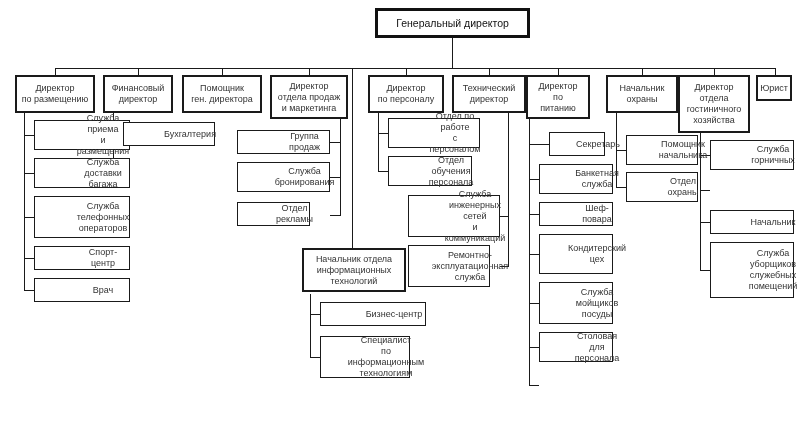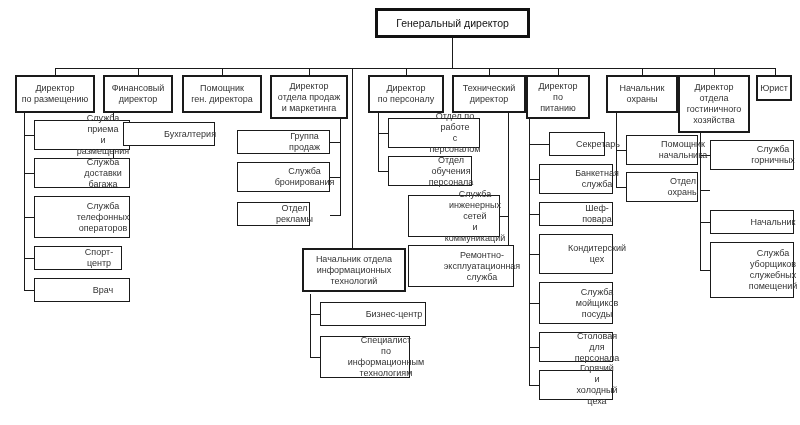--- a/index.html
+++ b/index.html
@@ -118,55 +118,53 @@
 информационных
 технологий</div>
 
   <div class="box b1" style="left:34px;top:120px;width:96px;height:30px">Служба приема
 и размещения</div>
   <div class="box b1" style="left:34px;top:158px;width:96px;height:30px">Служба
 доставки багажа</div>
   <div class="box b1" style="left:34px;top:196px;width:96px;height:42px">Служба
 телефонных
 операторов</div>
-  <div class="box b1" style="left:34px;top:246px;width:88px;height:24px">Спорт-центр</div>
+  <div class="box b1" style="left:34px;top:246px;width:96px;height:24px">Спорт-центр</div>
   <div class="box b1" style="left:34px;top:278px;width:96px;height:24px">Врач</div>
 
   <div class="box b1" style="left:123px;top:122px;width:92px;height:24px">Бухгалтерия</div>
 
   <div class="box b1" style="left:237px;top:130px;width:93px;height:24px">Группа продаж</div>
   <div class="box b1" style="left:237px;top:162px;width:93px;height:30px">Служба
 бронирования</div>
   <div class="box b1" style="left:237px;top:202px;width:73px;height:24px">Отдел рекламы</div>
 
   <div class="box b1" style="left:388px;top:118px;width:92px;height:30px">Отдел по работе
 с персоналом</div>
   <div class="box b1" style="left:388px;top:156px;width:84px;height:30px">Отдел обучения
 персонала</div>
 
   <div class="box b1" style="left:408px;top:195px;width:92px;height:42px">Служба
 инженерных сетей
 и коммуникаций</div>
-  <div class="box b1" style="left:408px;top:245px;width:106px;height:42px">Ремонтно-
+  <div class="box b1" style="left:408px;top:245px;width:82px;height:42px">Ремонтно-
 эксплуатационная
 служба</div>
 
   <div class="box b1" style="left:549px;top:132px;width:56px;height:24px">Секретарь</div>
   <div class="box b1" style="left:539px;top:164px;width:74px;height:30px">Банкетная
 служба</div>
   <div class="box b1" style="left:539px;top:202px;width:74px;height:24px">Шеф-повара</div>
   <div class="box b1" style="left:539px;top:234px;width:74px;height:40px">Кондитерский
 цех</div>
   <div class="box b1" style="left:539px;top:282px;width:74px;height:42px">Служба
 мойщиков
 посуды</div>
   <div class="box b1" style="left:539px;top:332px;width:74px;height:30px">Столовая
 для персонала</div>
-  <div class="box b1" style="left:539px;top:370px;width:74px;height:30px">Горячий
-и холодный цеха</div>
 
   <div class="box b1" style="left:626px;top:135px;width:72px;height:30px">Помощник
 начальника</div>
   <div class="box b1" style="left:626px;top:172px;width:72px;height:30px">Отдел
 охраны</div>
 
   <div class="box b1" style="left:710px;top:140px;width:84px;height:30px">Служба
 горничных</div>
   <div class="box b1" style="left:710px;top:210px;width:84px;height:24px">Начальник</div>
   <div class="box b1" style="left:710px;top:242px;width:84px;height:56px">Служба

